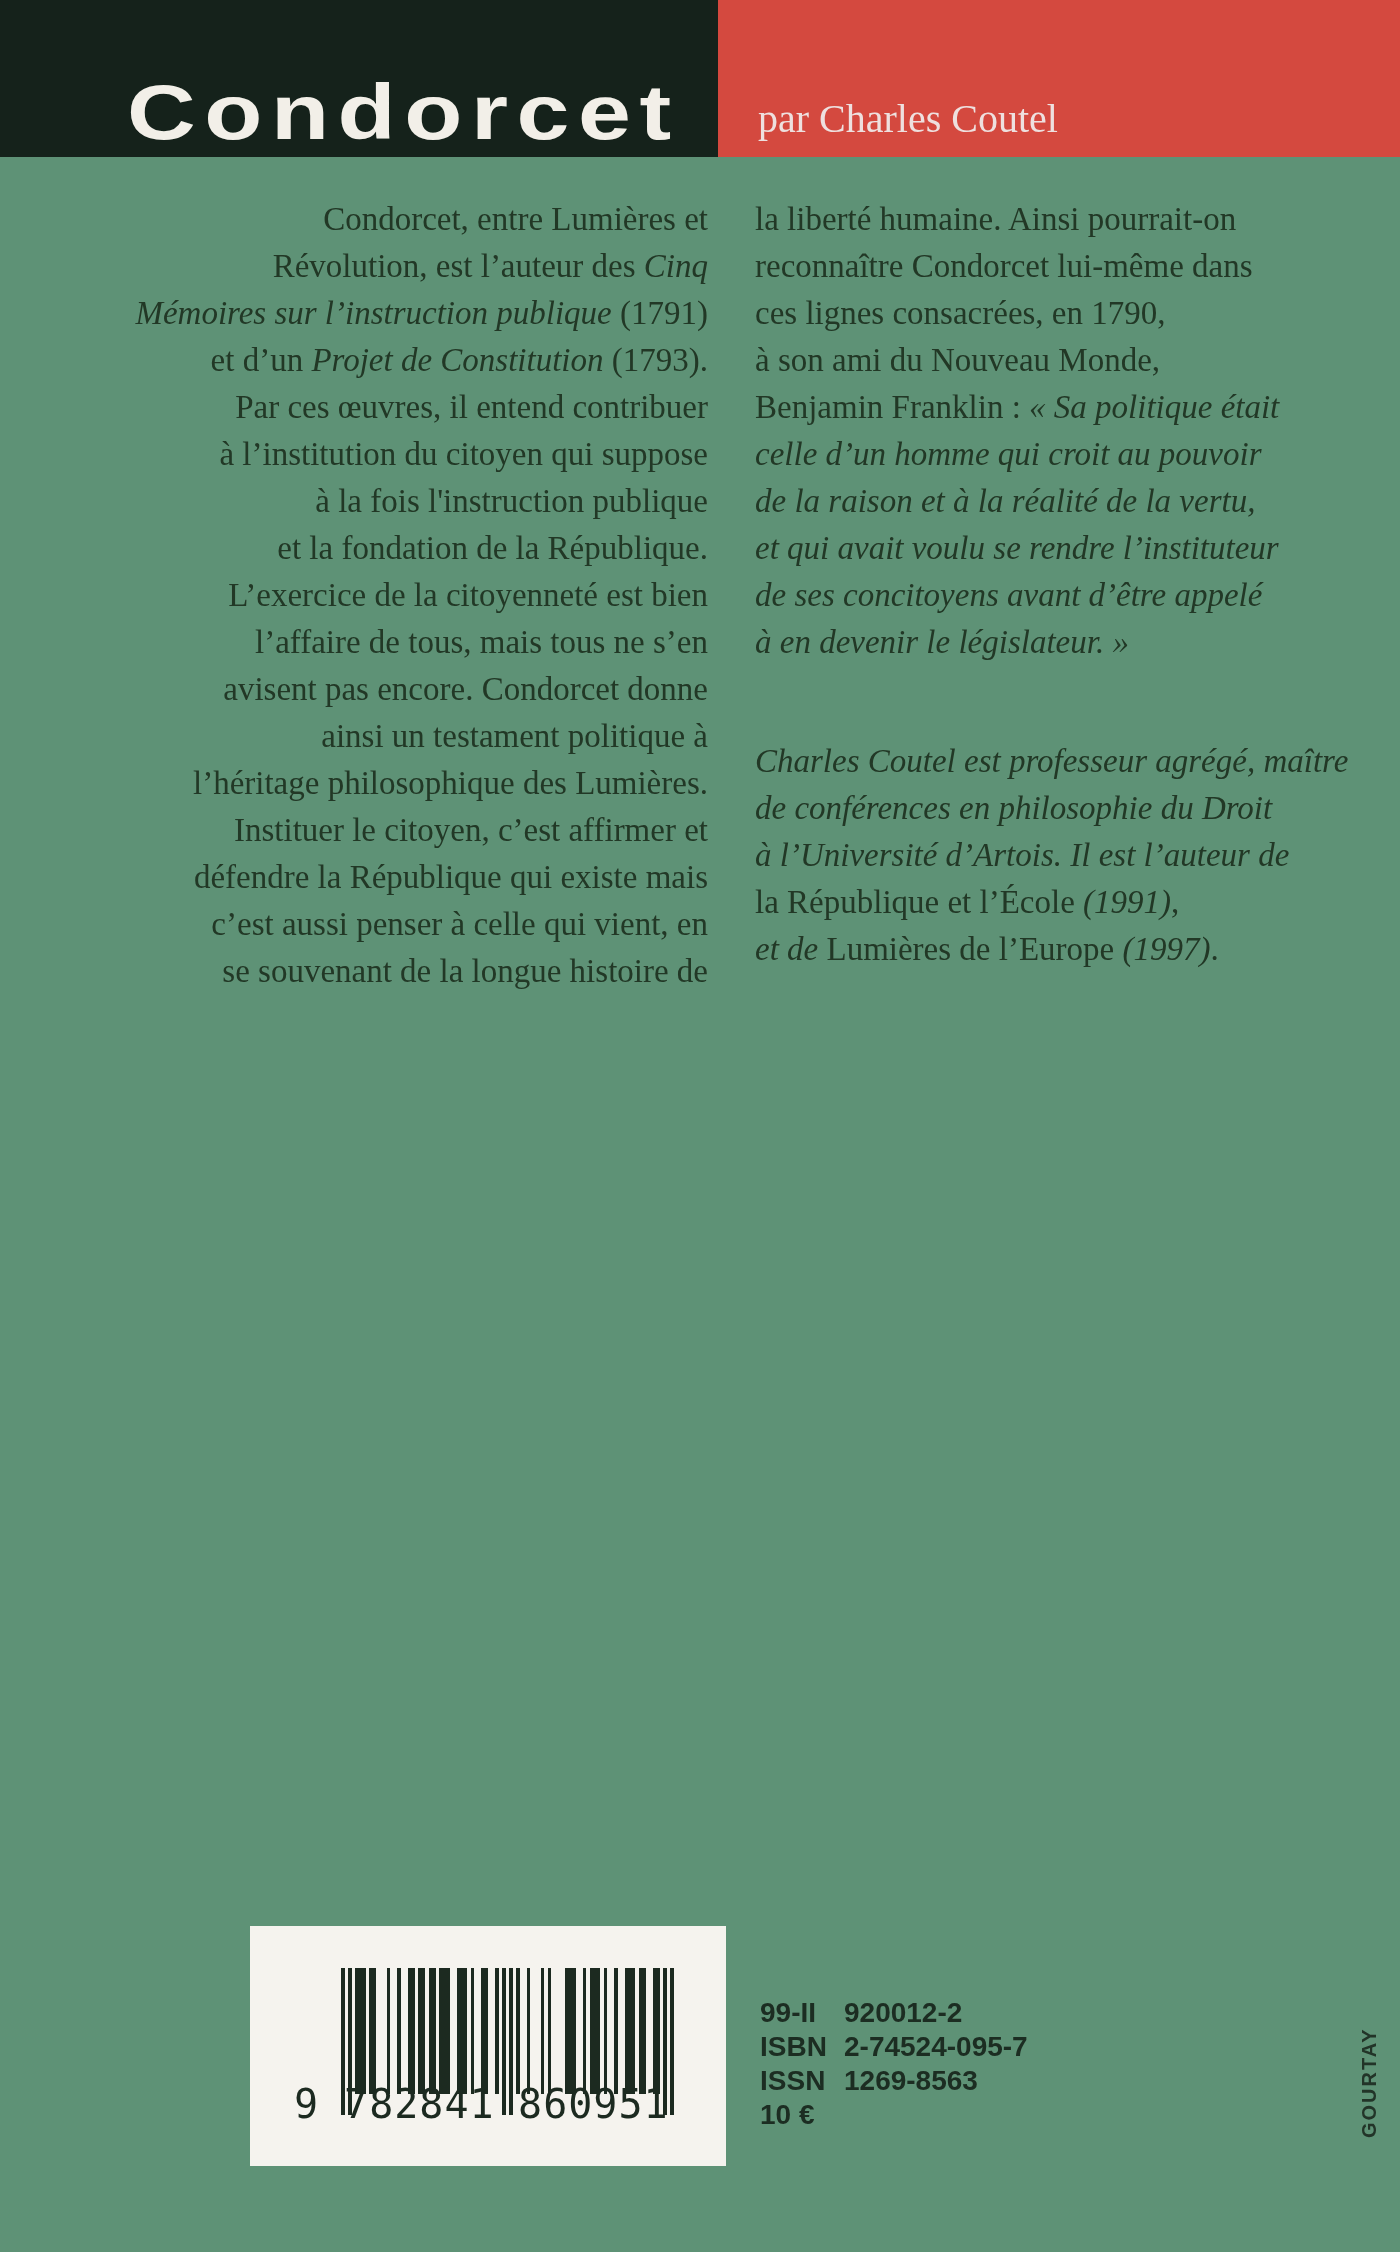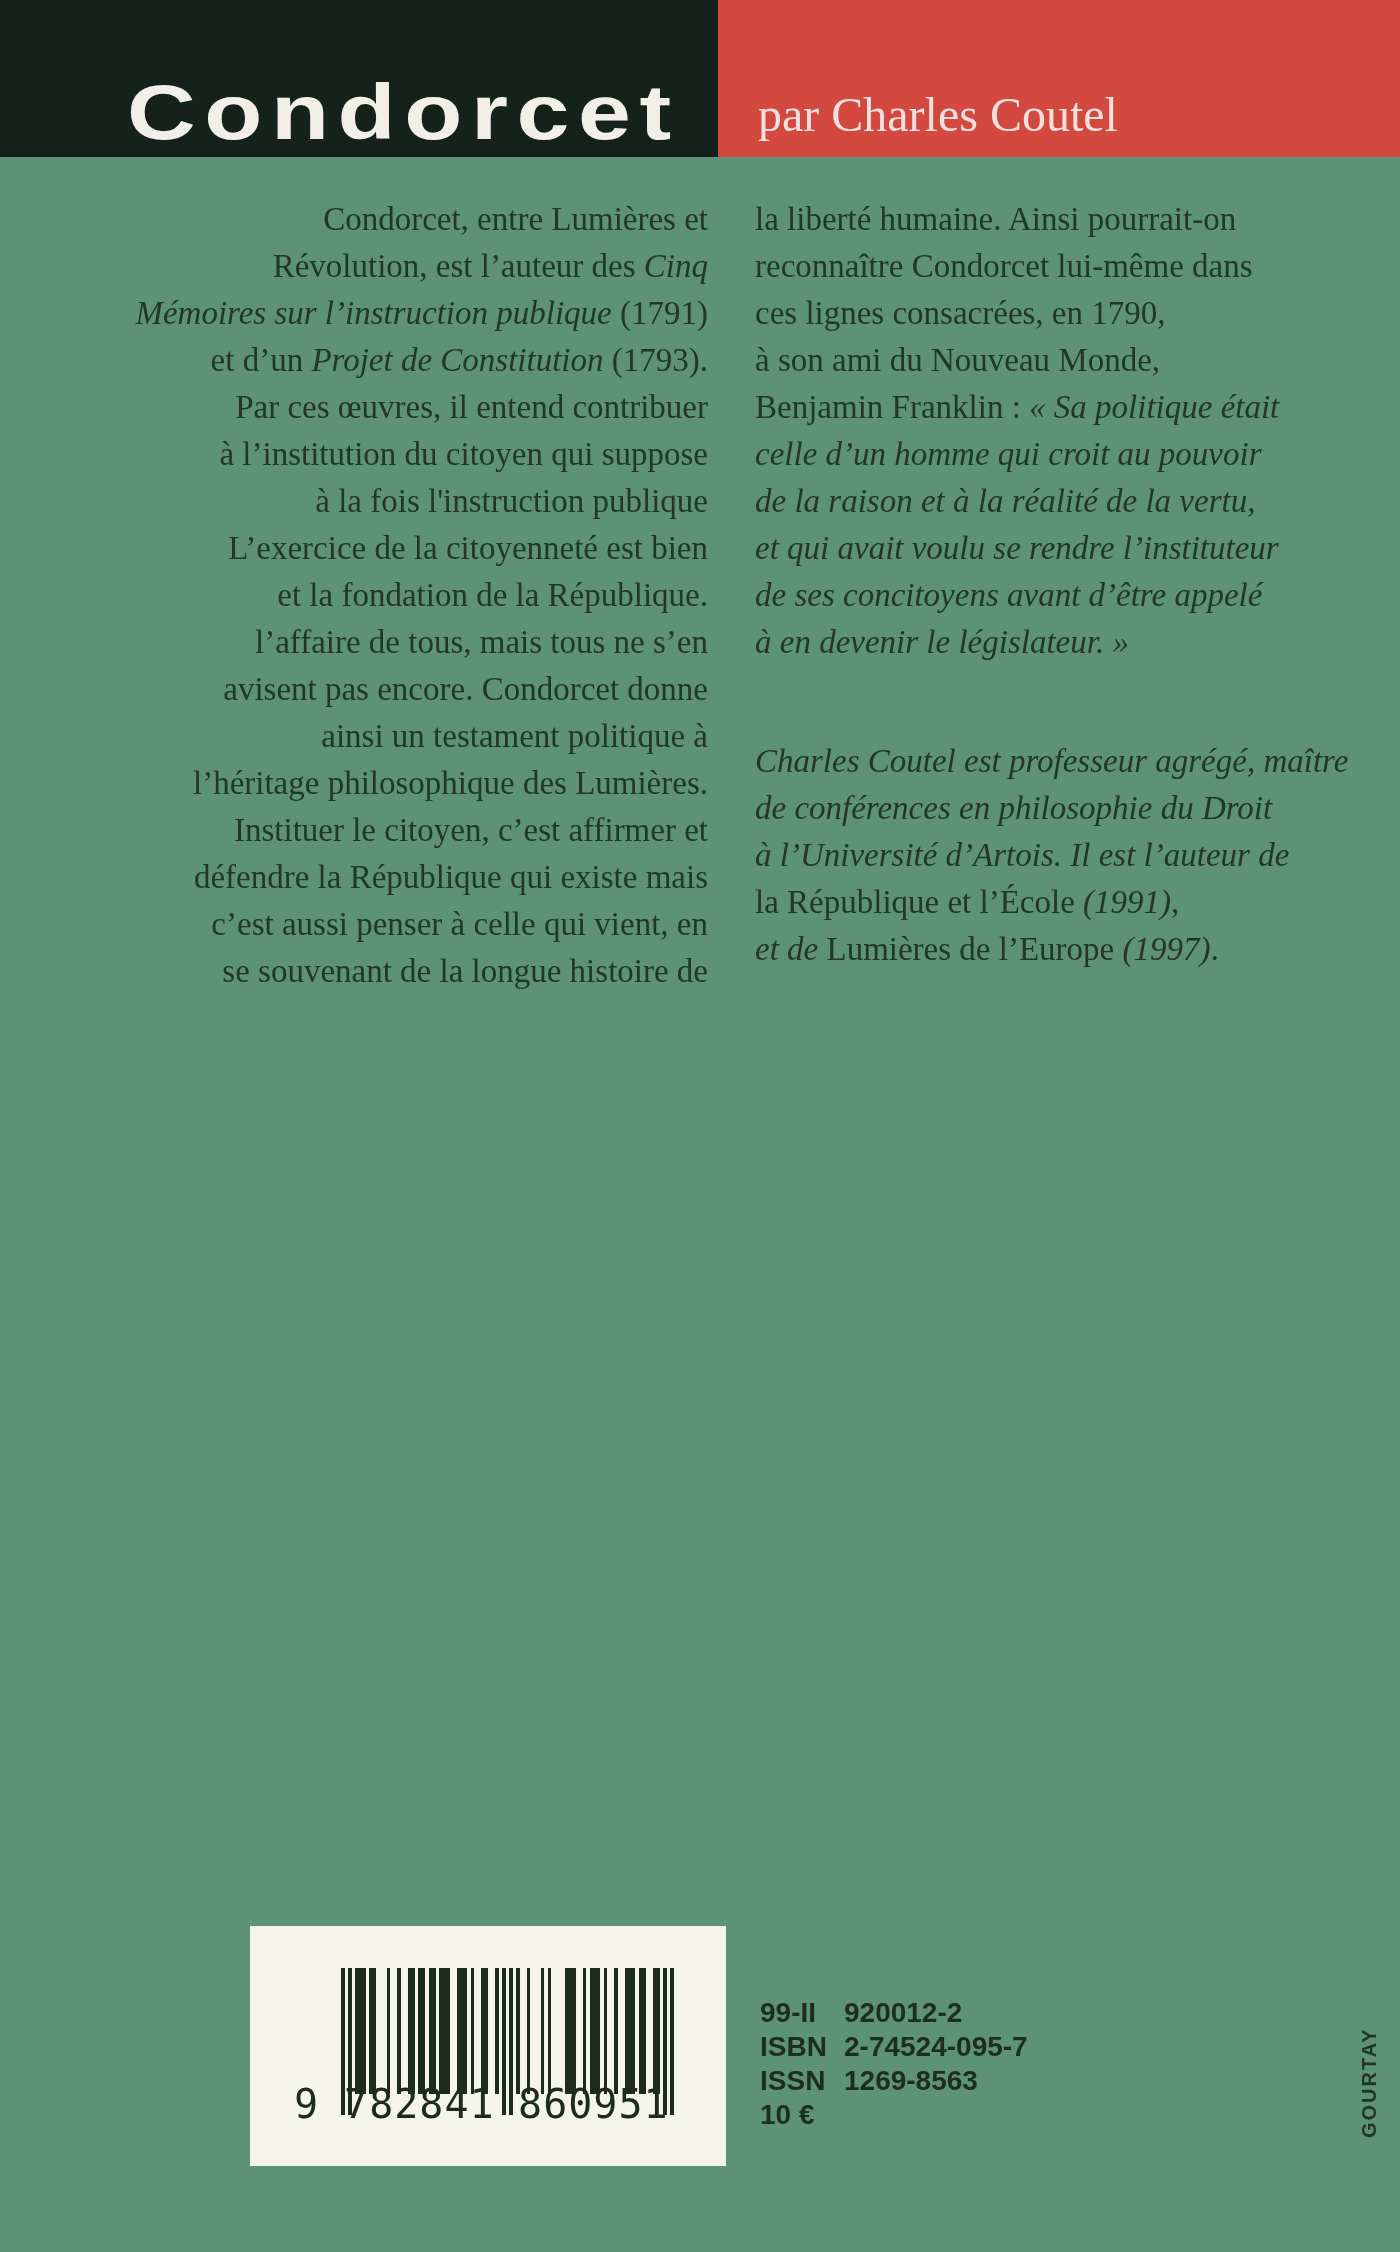--- a/index.html
+++ b/index.html
@@ -13,21 +13,21 @@
   .header-black { position:relative; width:718px; height:157px; background:#15221b; }
   .header-red   { position:relative; flex:1; height:157px; background:#d4493f; }
   .title {
     position:absolute; left:127px; bottom:6px; margin:0;
     font-family:"Liberation Sans", sans-serif; font-weight:bold;
     font-size:78px; line-height:1; letter-spacing:7px; color:#f2efe8;
     transform:scaleX(1.22); transform-origin:left bottom; white-space:nowrap;
   }
   .byline {
     position:absolute; left:40px; bottom:18px;
-    font-size:48px; line-height:1; color:#eee0df; white-space:nowrap;
+    font-size:40px; line-height:1; color:#eee0df; white-space:nowrap;
   }
   
   .col { position:absolute; top:196px; font-size:33px; line-height:47px; color:#223826; }
   .col-left  { left:60px;  width:648px; text-align:right; }
   .col-right { left:755px; width:600px; text-align:left; }
   .ln { white-space:nowrap; min-height:47px; }
   .para + .para { margin-top:72px; }
   .it { font-style:italic; }
   
   .barcode-box {
@@ -75,22 +75,22 @@
 
   <div class="col col-left" id="col-left">
       <div class="para">
         <div class="ln"><span>Condorcet, entre Lumières et</span></div>
         <div class="ln"><span>Révolution, est l’auteur des </span><span class="it">Cinq</span></div>
         <div class="ln"><span class="it">Mémoires sur l’instruction publique</span><span> (1791)</span></div>
         <div class="ln"><span>et d’un </span><span class="it">Projet de Constitution</span><span> (1793).</span></div>
         <div class="ln"><span>Par ces œuvres, il entend contribuer</span></div>
         <div class="ln"><span>à l’institution du citoyen qui suppose</span></div>
         <div class="ln"><span>à la fois l'instruction publique</span></div>
+        <div class="ln"><span>et la fondation de la République.</span></div>
         <div class="ln"><span>L’exercice de la citoyenneté est bien</span></div>
-        <div class="ln"><span>et la fondation de la République.</span></div>
         <div class="ln"><span>l’affaire de tous, mais tous ne s’en</span></div>
         <div class="ln"><span>avisent pas encore. Condorcet donne</span></div>
         <div class="ln"><span>ainsi un testament politique à</span></div>
         <div class="ln"><span>l’héritage philosophique des Lumières.</span></div>
         <div class="ln"><span>Instituer le citoyen, c’est affirmer et</span></div>
         <div class="ln"><span>défendre la République qui existe mais</span></div>
         <div class="ln"><span>c’est aussi penser à celle qui vient, en</span></div>
         <div class="ln"><span>se souvenant de la longue histoire de</span></div>
       </div>
     </div>

